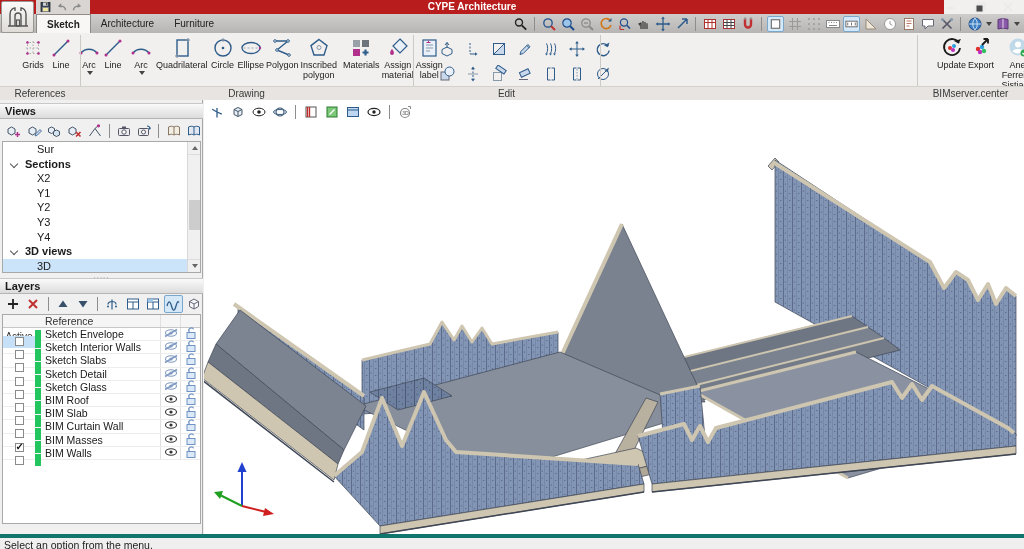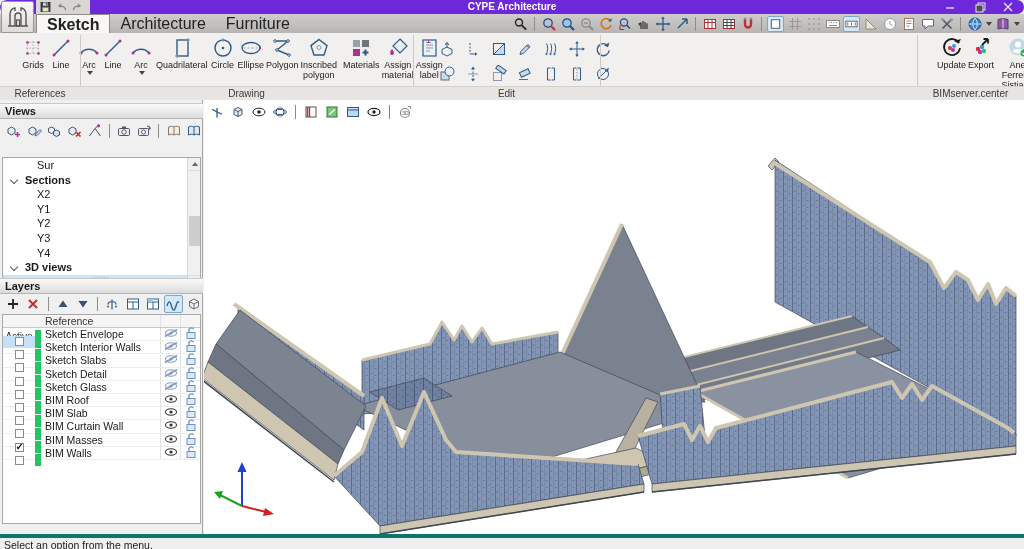--- a/index.html
+++ b/index.html
@@ -1,37 +1,37 @@
 <!DOCTYPE html>
 <html><head>
 <meta charset="utf-8">
 <style>
   * { margin:0; padding:0; box-sizing:border-box; }
   html,body { width:1024px; height:549px; overflow:hidden;
     font-family:"Liberation Sans", sans-serif; font-size:11px; color:#1a1a1a;
     background:#F2F0EE; }
 
   
-  #titlebar { position:absolute; left:0; top:0; width:1024px; height:14px; background:#6d28d9;border-radius:7px; }
+  #titlebar { position:absolute; left:0; top:0; width:944px; height:14px; background:#b91c1c; }
   #app-icon { position:absolute; left:1px; top:1px; width:33px; height:32px; z-index:20;
     background:linear-gradient(#FBFAF9,#DEDBD7); border:1px solid #9a9692; border-radius:2px;
     display:flex; align-items:center; justify-content:center; }
   #mini-toolbar { position:absolute; left:36px; top:0px; height:14px; width:54px; z-index:21;
     background:#D8D5D2; display:flex; align-items:center; gap:3px; padding:0 3px; }
   .mini-btn { width:13px; height:12px; display:flex; align-items:center; justify-content:center; }
   #window-title { position:absolute; left:0; right:0; top:0; height:14px; line-height:14px;
     text-align:center; color:#fff; font-weight:bold; font-size:10px; }
   .winctl { position:absolute; top:0; width:28px; height:14px; display:flex; align-items:center; justify-content:center; }
   #btn-min { right:60px; } #btn-restore { right:30px; } #btn-close { right:2px; }
 
   
   #tabrow { position:absolute; left:0; top:14px; width:1024px; height:19px;
     background:linear-gradient(#CFCDCB,#B7B5B3); }
   #tabs { position:absolute; left:36px; top:0; height:19px; display:flex; }
-  .tab { padding:0 10px; height:19px; line-height:19px; font-size:16px; color:#222; cursor:default; }
+  .tab { padding:0 10px; height:19px; line-height:19px; font-size:10px; color:#222; cursor:default; }
   .tab.active { background:#F8F7F5; border:1px solid #8f8c88; border-bottom:none; font-weight:bold; }
   #qa-toolbar { position:absolute; right:4px; top:1px; height:17px; display:flex; align-items:center; gap:2px; }
   .qa-ic { width:17px; height:16px; display:flex; align-items:center; justify-content:center; border-radius:2px; }
   .qa-ic.hl { background:#D5E8F8; border:1px solid #7AA7CC; }
   .vsep { width:1px; height:14px; background:#8f8d8a; margin:0 3px; }
   .ddtri { width:0; height:0; border-left:3px solid transparent; border-right:3px solid transparent; border-top:4px solid #444; margin-left:1px; }
 
   
   #ribbon { position:absolute; left:0; top:33px; width:1024px; height:67px; background:#F2F0EE;
     border-bottom:1px solid #B5B2AE; }
@@ -52,21 +52,21 @@
   #leftpanel { position:absolute; left:0; top:0; width:203px; height:434px; background:#F0F0F0;
     border-right:1px solid #A6A6A6; }
   .panelhdr { position:absolute; left:0; width:203px; height:16px;
     background:linear-gradient(#FAFAFA,#DCDCDC); border-top:1px solid #C8C8C8; border-bottom:1px solid #B5B5B5;
     font-weight:bold; font-size:11px; padding-left:5px; line-height:15px; }
   .ptoolbar { position:absolute; left:0; width:203px; display:flex; align-items:center; gap:2px; padding-left:4px; }
   .pt-ic { width:19px; height:18px; display:flex; align-items:center; justify-content:center; border-radius:2px; }
   .pt-ic.hl { background:#D5E8F8; border:1px solid #7AA7CC; }
 
   
-  #views-tree { position:absolute; left:2px; top:57px; width:199px; height:132px; background:#fff;
+  #views-tree { position:absolute; left:2px; top:41px; width:199px; height:132px; background:#fff;
     border:1px solid #A8A8A8; overflow:hidden; }
   .trow { height:14.6px; line-height:14.6px; font-size:11px; white-space:nowrap; position:relative; padding-left:34px; width:184px; }
   .trow.lvl0 { padding-left:22px; }
   .trow.selected { background:#CBE4F9; }
   .twisty { position:absolute; left:8px; top:4px; width:6px; height:6px;
     border-left:1.5px solid #555; border-bottom:1.5px solid #555; transform:rotate(-45deg); }
   #tree-scroll { position:absolute; right:0px; top:0px; width:13px; height:130px; background:#F0F0F0; border-left:1px solid #D8D8D8; }
   .sb-btn { width:13px; height:13px; background:#F0F0F0; display:flex; align-items:center; justify-content:center; }
   .sb-up { border-bottom:1px solid #DDD; } .sb-dn { position:absolute; bottom:0; border-top:1px solid #DDD; }
   .tri-u { width:0;height:0;border-left:3px solid transparent;border-right:3px solid transparent;border-bottom:4px solid #666; }

